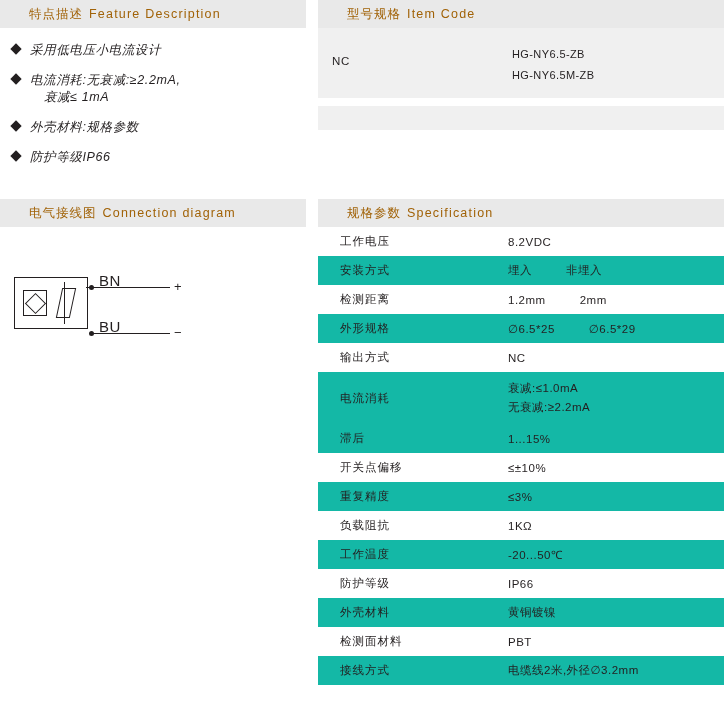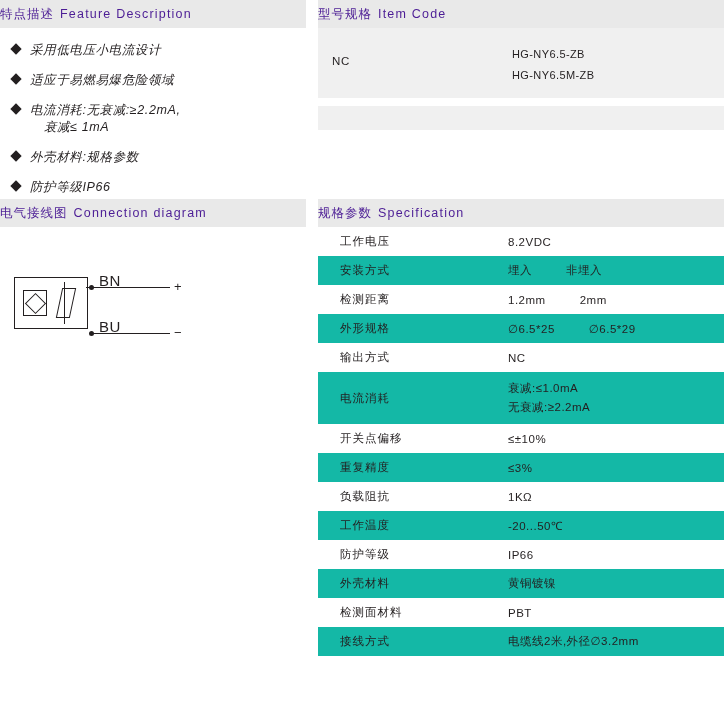--- a/index.html
+++ b/index.html
@@ -20,22 +20,22 @@
     width: 724px;
     height: 722px;
   }
 
   
   .panel-header {
     background: #e9e9e9;
     height: 28px;
     line-height: 28px;
     font-size: 12.5px;
-    color: #4c1d95;
-    padding-left: 0;
+    color: #a16207;
+    padding-left: 29px;
     box-sizing: border-box;
     letter-spacing: 0.3px;
   }
   .panel-header .cn { letter-spacing: 1px; }
   .panel-header .en { letter-spacing: 1.2px; margin-left: 6px; }
 
   
   #features {
     position: absolute;
     left: 0;
@@ -223,24 +223,20 @@
 <div class="page">
 
   <section id="features">
     <div class="panel-header">
       <span class="cn">特点描述</span><span class="en">Feature Description</span>
     </div>
     <ul class="feature-list">
       <li>
         <span class="dia"></span>
         <span>采用低电压小电流设计</span>
-      </li>
-      <li>
-        <span class="dia"></span>
-        <span>适应于易燃易爆危险领域</span>
       </li>
       <li>
         <span class="dia"></span>
         <span>电流消耗:无衰减:≥2.2mA,</span>
         <span class="feature-sub">衰减≤ 1mA</span>
       </li>
       <li>
         <span class="dia"></span>
         <span>外壳材料:规格参数</span>
       </li>
@@ -330,20 +326,26 @@
             <span>NC</span><span class="v2"></span>
           </td>
         </tr>
         <tr class="alt tall">
           <td class="label">电流消耗</td>
           <td class="value stack">
             <span>衰减:≤1.0mA</span>
             <span>无衰减:≥2.2mA</span>
           </td>
         </tr>
+        <tr class="alt">
+          <td class="label">滞后</td>
+          <td class="value">
+            <span>1...15%</span><span class="v2"></span>
+          </td>
+        </tr>
         <tr>
           <td class="label">开关点偏移</td>
           <td class="value">
             <span>≤±10%</span><span class="v2"></span>
           </td>
         </tr>
         <tr class="alt">
           <td class="label">重复精度</td>
           <td class="value">
             <span>≤3%</span><span class="v2"></span>

